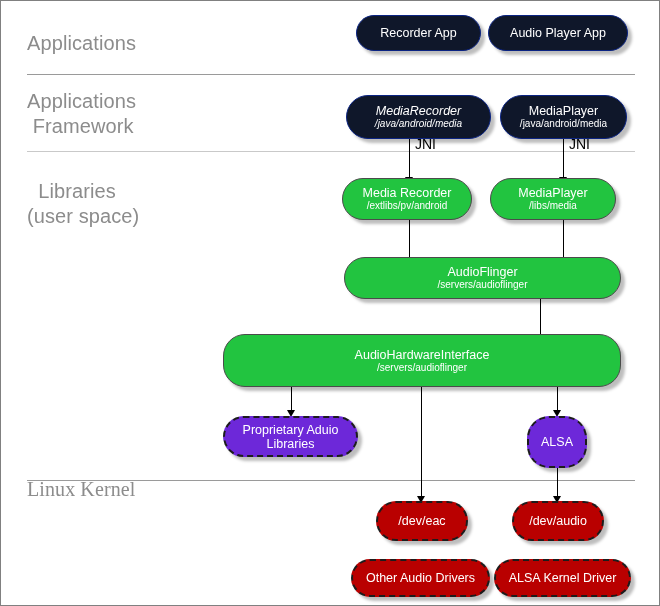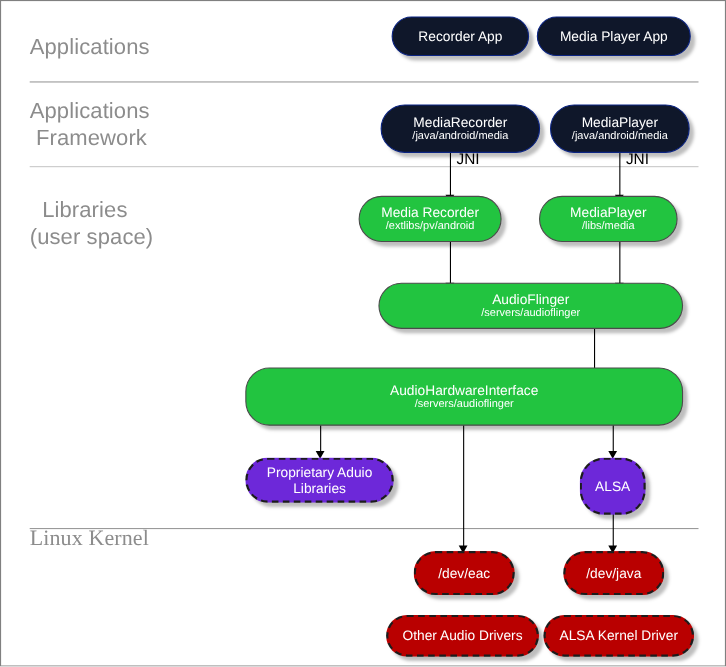--- a/index.html
+++ b/index.html
@@ -149,34 +149,34 @@
   <div class="arrowhead" style="left:552.2px; top:409px;"></div>
 
   <div class="conn" style="left:556px; top:456px; height:44px;"></div>
   <div class="arrowhead" style="left:552.2px; top:495px;"></div>
 
   <div class="node blue" style="left:355px; top:14px; width:125px; height:36px;">
     <span class="t1">Recorder App</span>
   </div>
 
   <div class="node blue" style="left:487px; top:14px; width:140px; height:36px;">
-    <span class="t1">Media Player App</span>
-  </div>
-
-  <div class="node blue two-line" style="left:345px; top:94px; width:145px; height:44px;">
+    <span class="t1">Audio Player App</span>
+  </div>
+
+  <div class="node blue two-line" style="left:345px; top:94px; width:145px; height:44px;font-style:italic;">
     <span class="t1">MediaRecorder</span>
     <span class="t2">/java/android/media</span>
   </div>
 
   <div class="node blue two-line" style="left:499px; top:94px; width:127px; height:44px;">
     <span class="t1">MediaPlayer</span>
     <span class="t2">/java/android/media</span>
   </div>
 
-  <div class="node green two-line" style="left:325px; top:177px; width:130px; height:42px;">
+  <div class="node green two-line" style="left:341px; top:177px; width:130px; height:42px;">
     <span class="t1">Media Recorder</span>
     <span class="t2">/extlibs/pv/android</span>
   </div>
 
   <div class="node green two-line" style="left:489px; top:177px; width:126px; height:42px;">
     <span class="t1">MediaPlayer</span>
     <span class="t2">/libs/media</span>
   </div>
 
   <div class="node green two-line" style="left:343px; top:256px; width:277px; height:42px;">
@@ -196,21 +196,21 @@
 
   <div class="node green-dashed" style="left:526px; top:415px; width:60px; height:52px;">
     <span class="t1">ALSA</span>
   </div>
 
   <div class="node red-dashed" style="left:375px; top:500px; width:92px; height:40px;">
     <span class="t1">/dev/eac</span>
   </div>
 
   <div class="node red-dashed" style="left:511px; top:500px; width:92px; height:40px;">
-    <span class="t1">/dev/java</span>
+    <span class="t1">/dev/audio</span>
   </div>
 
   <div class="node red-dashed" style="left:350px; top:558px; width:139px; height:38px;">
     <span class="t1">Other Audio Drivers</span>
   </div>
 
   <div class="node red-dashed" style="left:493px; top:558px; width:137px; height:38px;">
     <span class="t1">ALSA Kernel Driver</span>
   </div>
 

